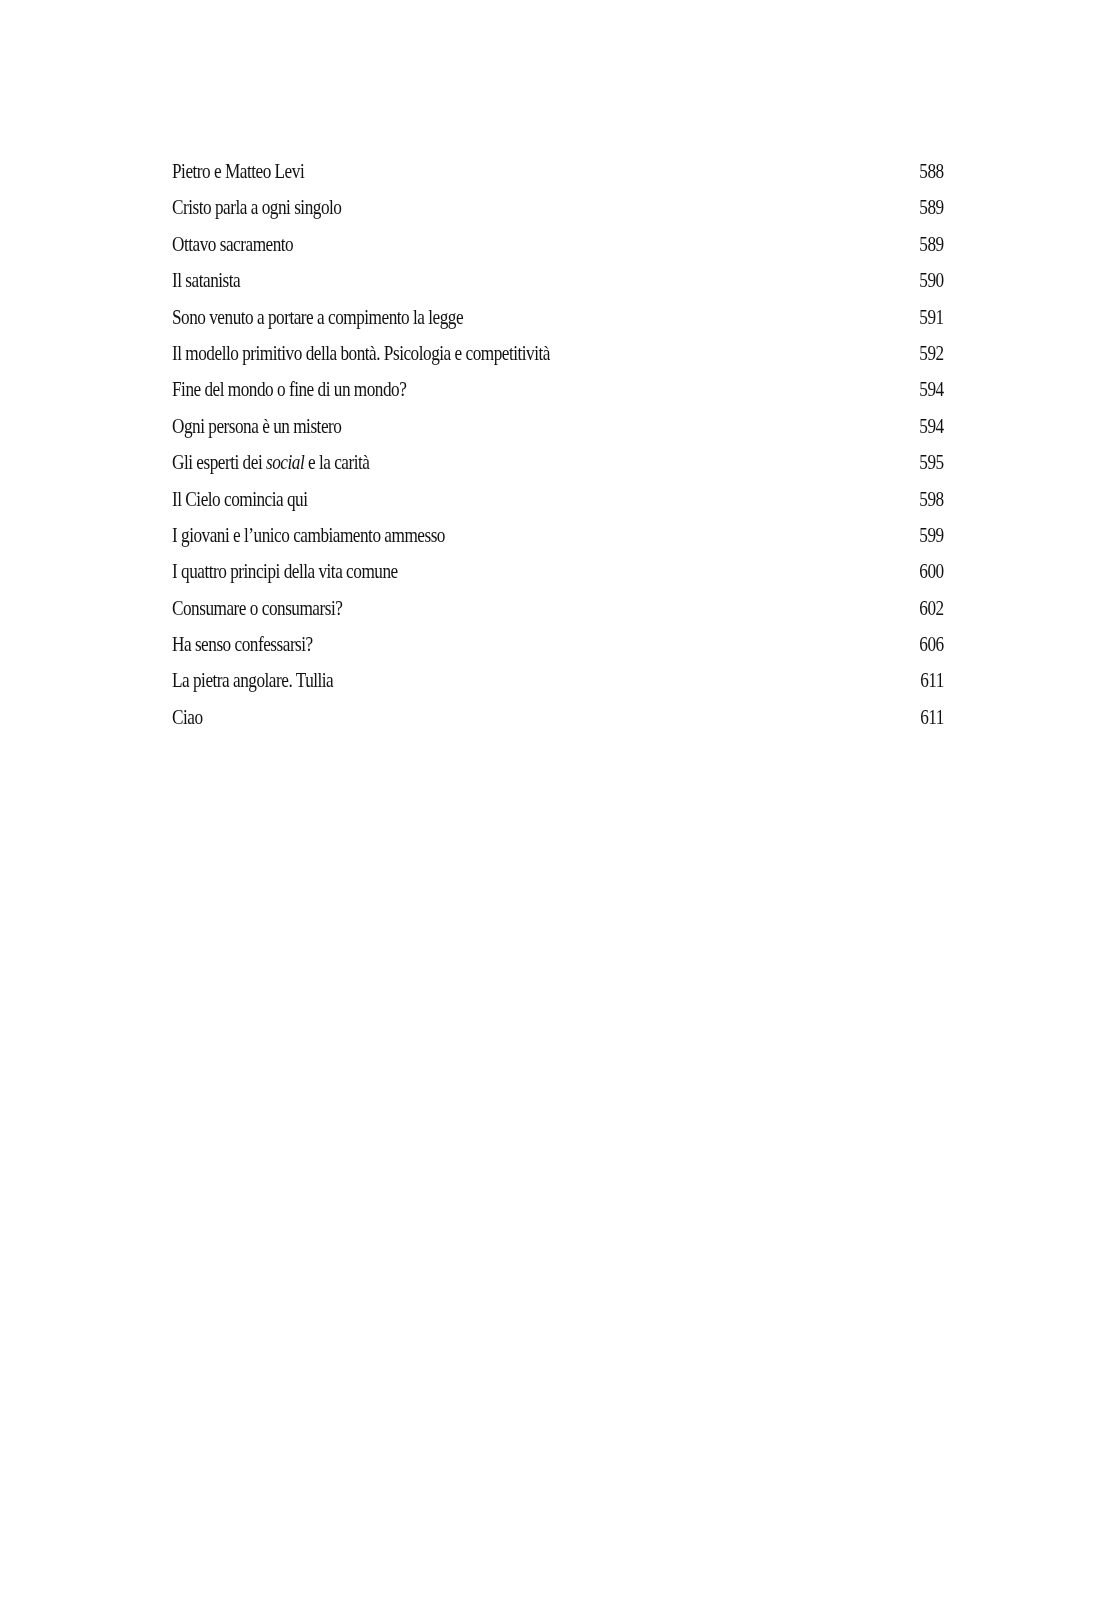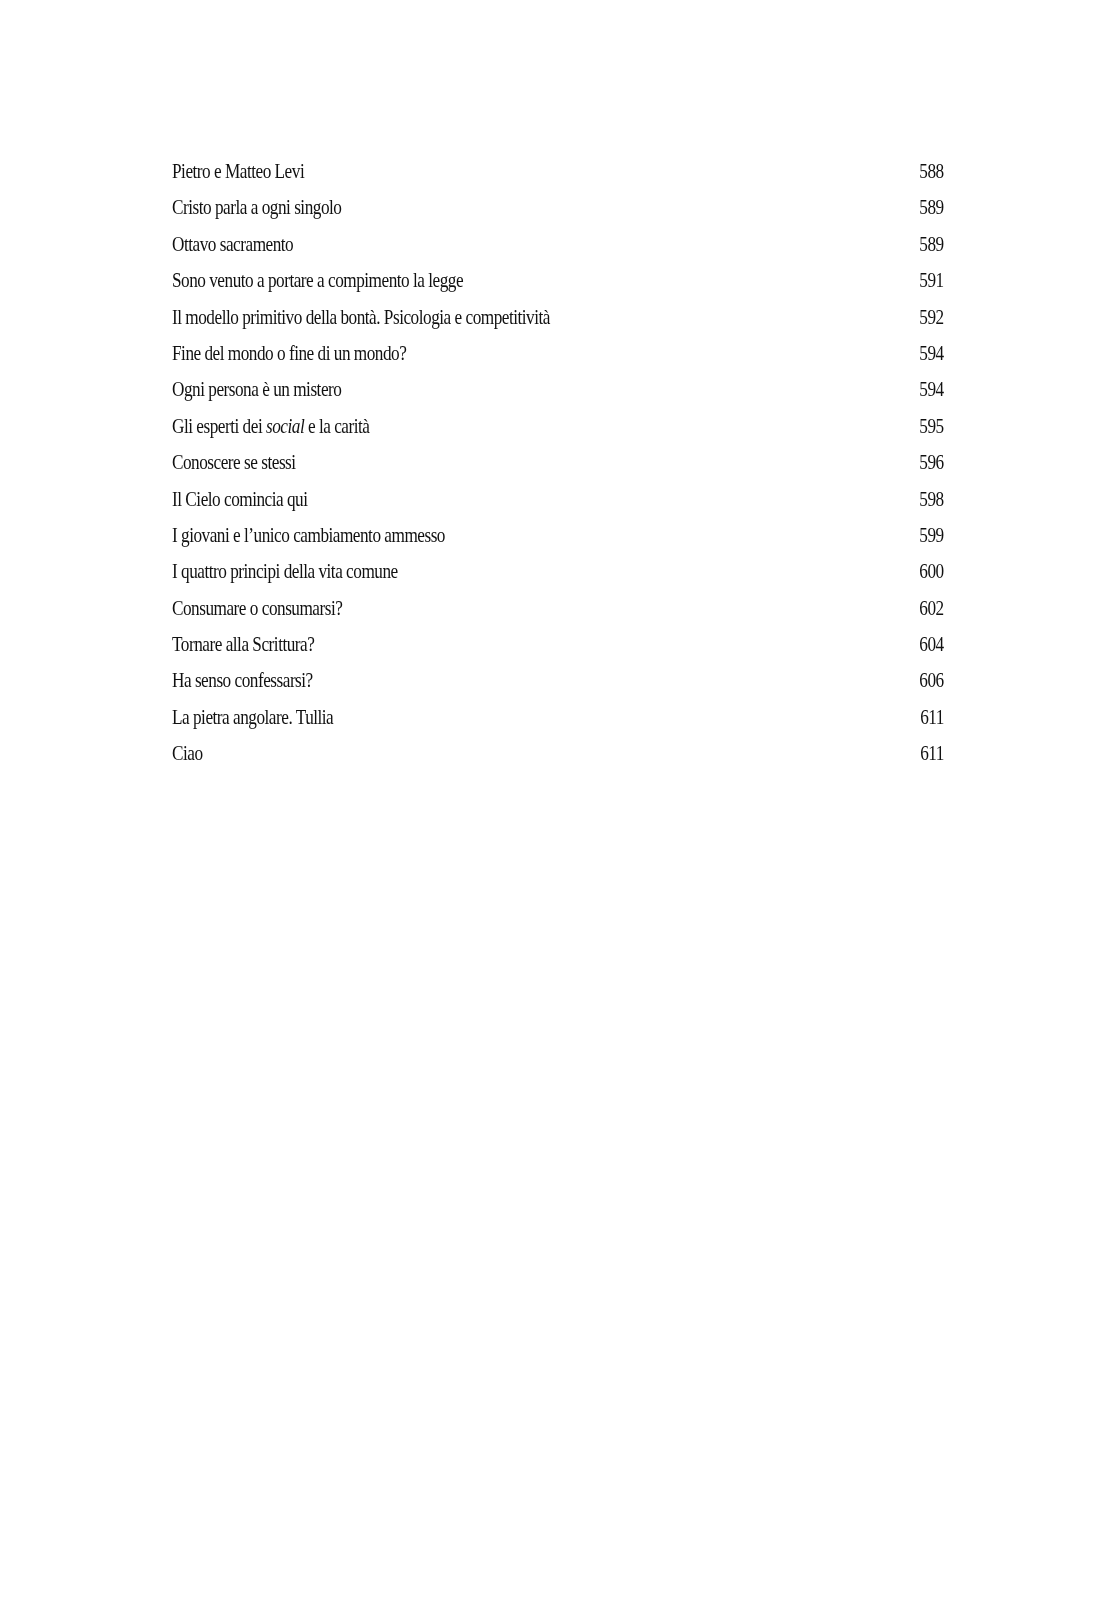--- a/index.html
+++ b/index.html
@@ -28,62 +28,58 @@
       </li>
     <li class="toc-row">
         <span class="toc-title">Cristo parla a ogni singolo</span>
         <span class="toc-page">589</span>
       </li>
     <li class="toc-row">
         <span class="toc-title">Ottavo sacramento</span>
         <span class="toc-page">589</span>
       </li>
     <li class="toc-row">
+        <span class="toc-title">Il satanista</span>
+        <span class="toc-page">590</span>
+      </li>
+    <li class="toc-row">
         <span class="toc-title">Sono venuto a portare a compimento la legge</span>
         <span class="toc-page">591</span>
       </li>
     <li class="toc-row">
         <span class="toc-title">Il modello primitivo della bontà. Psicologia e competitività</span>
         <span class="toc-page">592</span>
       </li>
     <li class="toc-row">
         <span class="toc-title">Fine del mondo o fine di un mondo?</span>
         <span class="toc-page">594</span>
       </li>
     <li class="toc-row">
         <span class="toc-title">Ogni persona è un mistero</span>
         <span class="toc-page">594</span>
       </li>
     <li class="toc-row">
         <span class="toc-title"><span>Gli esperti dei </span><i>social</i><span> e la carità</span></span>
         <span class="toc-page">595</span>
       </li>
     <li class="toc-row">
-        <span class="toc-title">Conoscere se stessi</span>
-        <span class="toc-page">596</span>
-      </li>
-    <li class="toc-row">
         <span class="toc-title">Il Cielo comincia qui</span>
         <span class="toc-page">598</span>
       </li>
     <li class="toc-row">
         <span class="toc-title">I giovani e l’unico cambiamento ammesso</span>
         <span class="toc-page">599</span>
       </li>
     <li class="toc-row">
         <span class="toc-title">I quattro principi della vita comune</span>
         <span class="toc-page">600</span>
       </li>
     <li class="toc-row">
         <span class="toc-title">Consumare o consumarsi?</span>
         <span class="toc-page">602</span>
-      </li>
-    <li class="toc-row">
-        <span class="toc-title">Tornare alla Scrittura?</span>
-        <span class="toc-page">604</span>
       </li>
     <li class="toc-row">
         <span class="toc-title">Ha senso confessarsi?</span>
         <span class="toc-page">606</span>
       </li>
     <li class="toc-row">
         <span class="toc-title">La pietra angolare. Tullia</span>
         <span class="toc-page">611</span>
       </li>
     <li class="toc-row">

